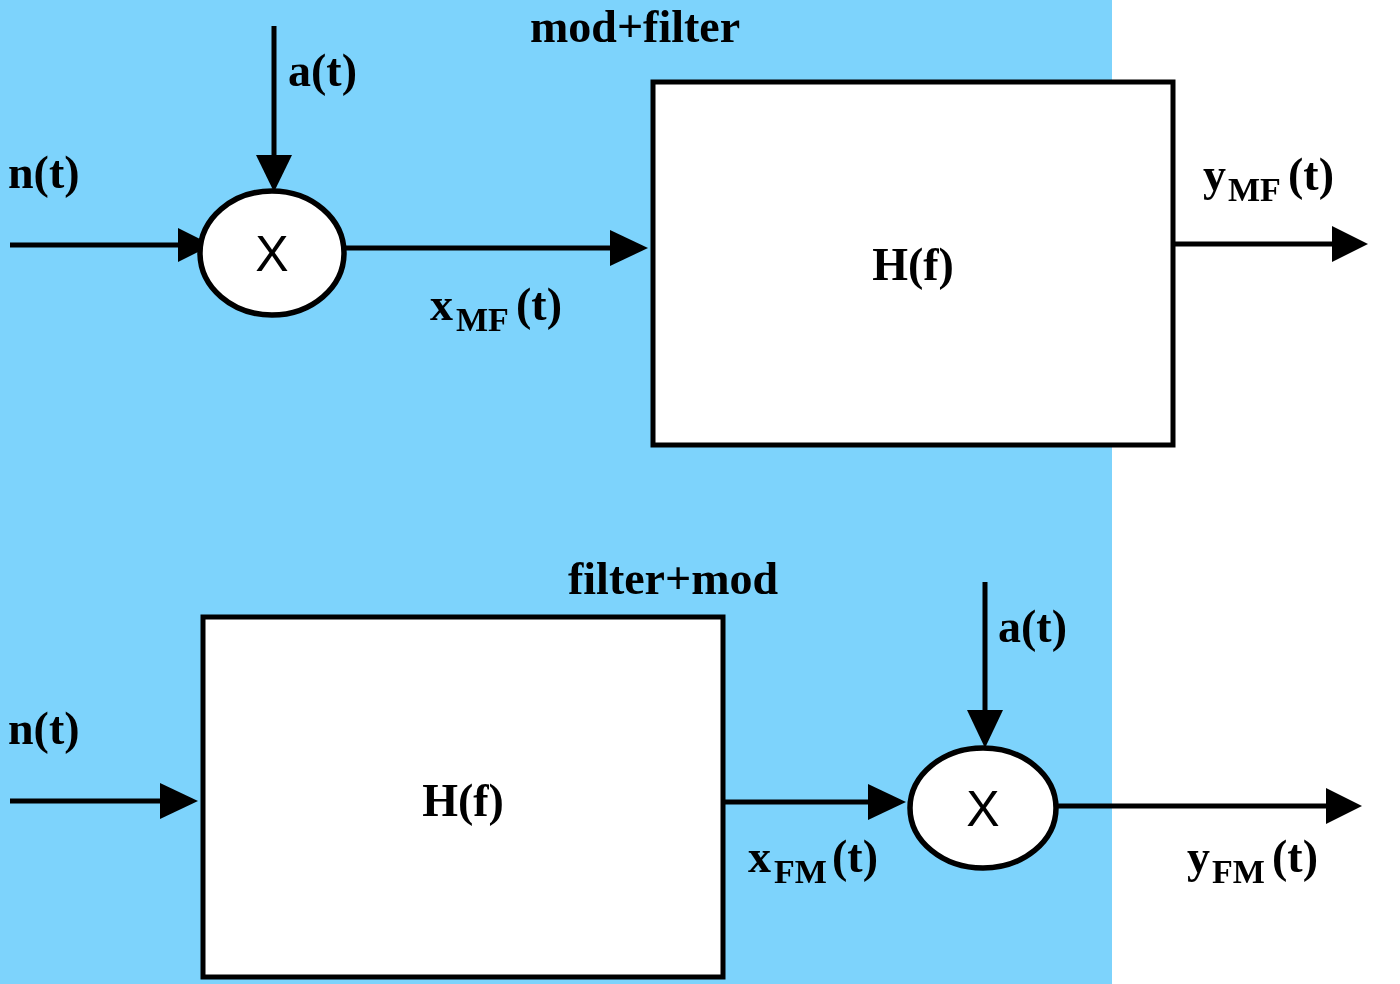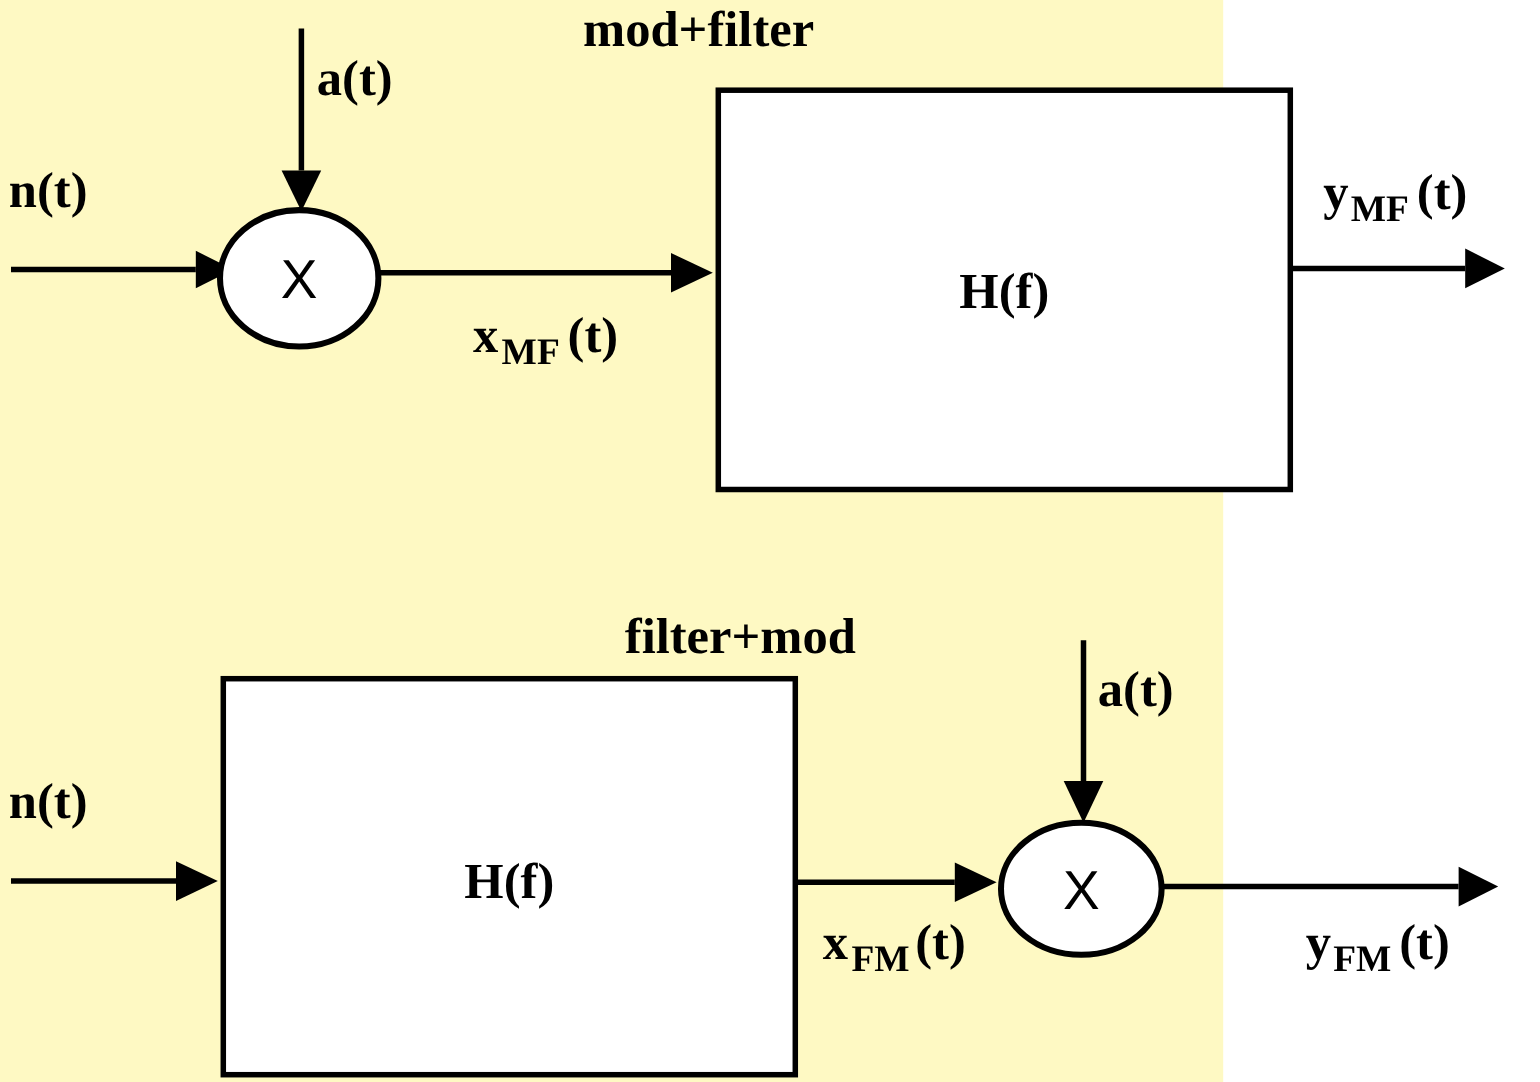--- a/index.html
+++ b/index.html
@@ -10,21 +10,21 @@
   body {
     width: 1400px;
     height: 984px;
     overflow: hidden;
     font-family: "Liberation Serif", "DejaVu Serif", serif;
   }
   #diagram-root {
     position: relative;
     width: 1112px;
     height: 984px;
-    background: #fef9c3;
+    background: #7dd3fc;
   }
   svg.diagram-canvas {
     position: absolute;
     top: 0;
     left: 0;
     width: 1400px;
     height: 984px;
     display: block;
   }
   .lbl {

